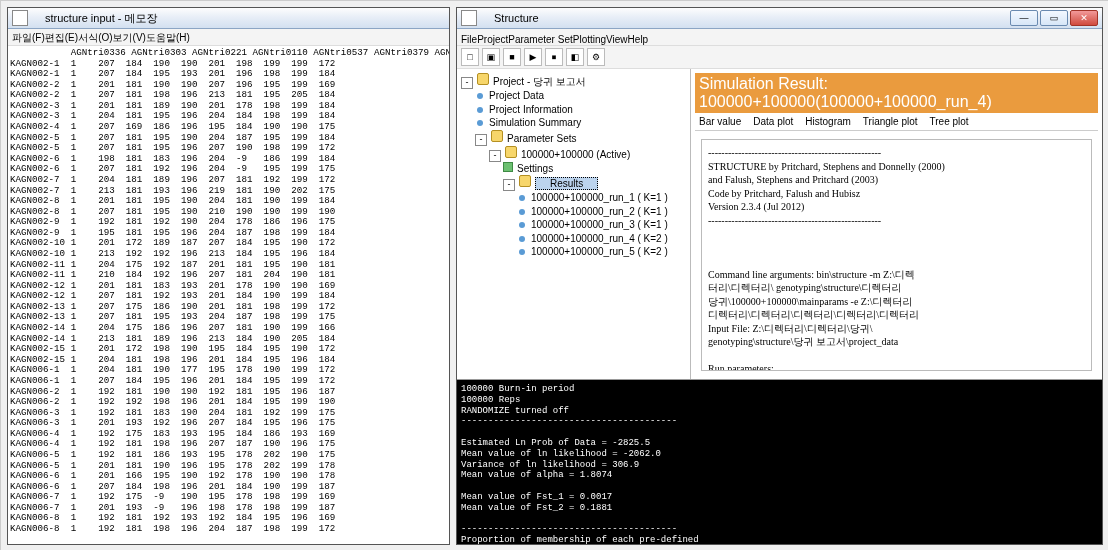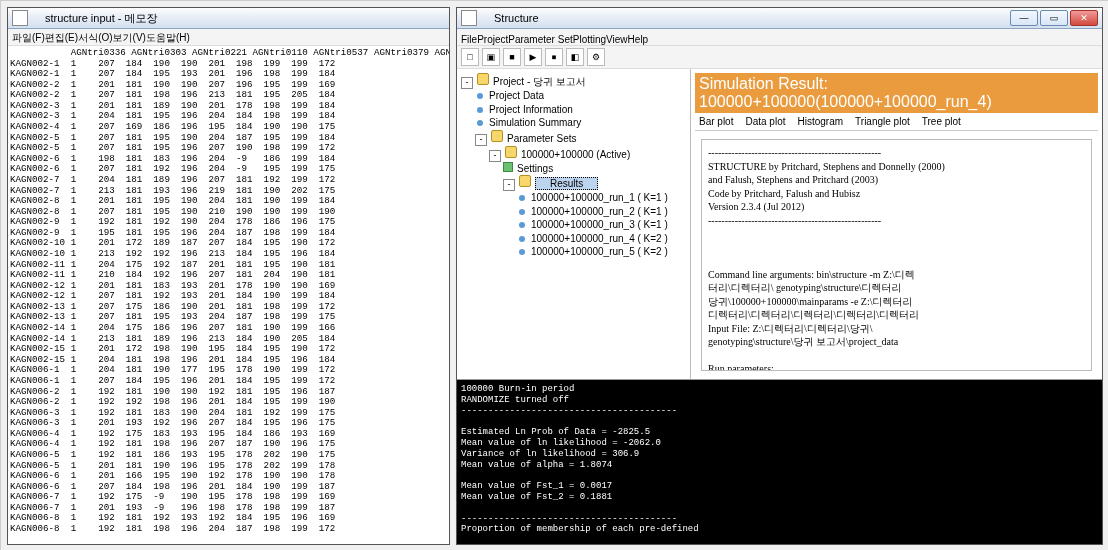--- a/index.html
+++ b/index.html
@@ -152,21 +152,21 @@
                             </ul></li>
                         </ul></li>
                     </ul></li>
                 </ul>
             </li>
           </ul>
         </div>
         <div class="result-pane">
           <div class="result-head">Simulation Result: 100000+100000(100000+100000_run_4)</div>
           <div class="result-tabs" id="res-tabs">
-              <span>Bar plot</span>
+              <span>Bar value</span>
               <span>Data plot</span>
               <span>Histogram</span>
               <span>Triangle plot</span>
               <span>Tree plot</span>
             </div>
           <div class="result-box" id="res-body">
               <div>----------------------------------------------------</div>
               <div>STRUCTURE by Pritchard, Stephens and Donnelly (2000)</div>
               <div>  and Falush, Stephens and Pritchard (2003)</div>
               <div>  Code by Pritchard, Falush and Hubisz</div>
@@ -182,20 +182,21 @@
               <div>Input File:   Z:\디렉터리\디렉터리\당귀\</div>
               <div>genotyping\structure\당귀 보고서\project_data</div>
               <div>&nbsp;</div>
               <div>Run parameters:</div>
               <div>   90 individuals</div>
             </div>
         </div>
       </div>
       <div class="console" id="console">
           <div>100000 Burn-in period</div>
+          <div>100000 Reps</div>
           <div>RANDOMIZE turned off</div>
           <div>----------------------------------------</div>
           <div>&nbsp;</div>
           <div>Estimated Ln Prob of Data   = -2825.5</div>
           <div>Mean value of ln likelihood = -2062.0</div>
           <div>Variance of ln likelihood   = 306.9</div>
           <div>Mean value of alpha         = 1.8074</div>
           <div>&nbsp;</div>
           <div>Mean value of Fst_1         = 0.0017</div>
           <div>Mean value of Fst_2         = 0.1881</div>

